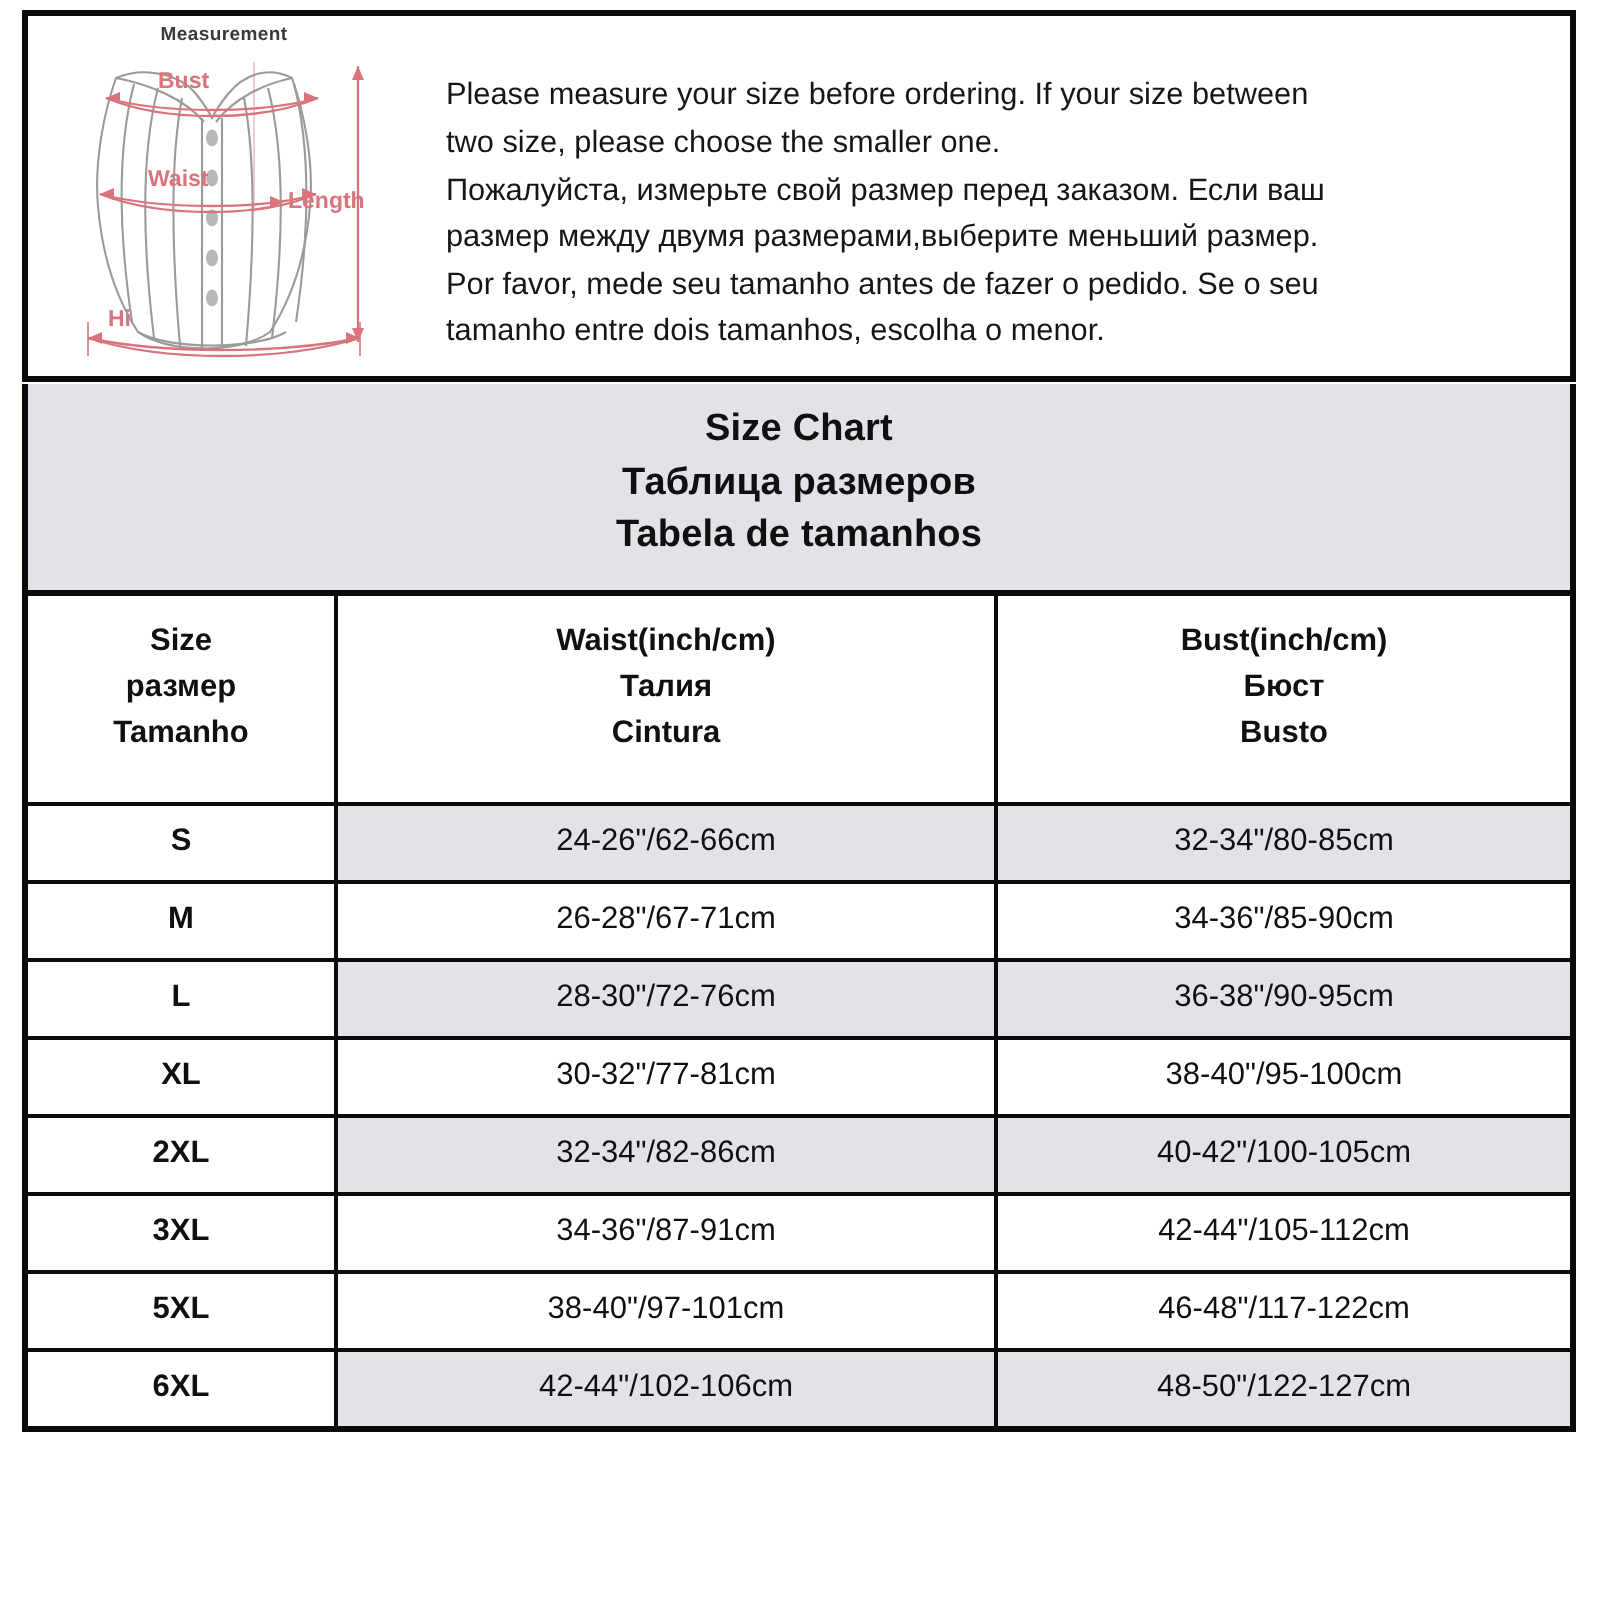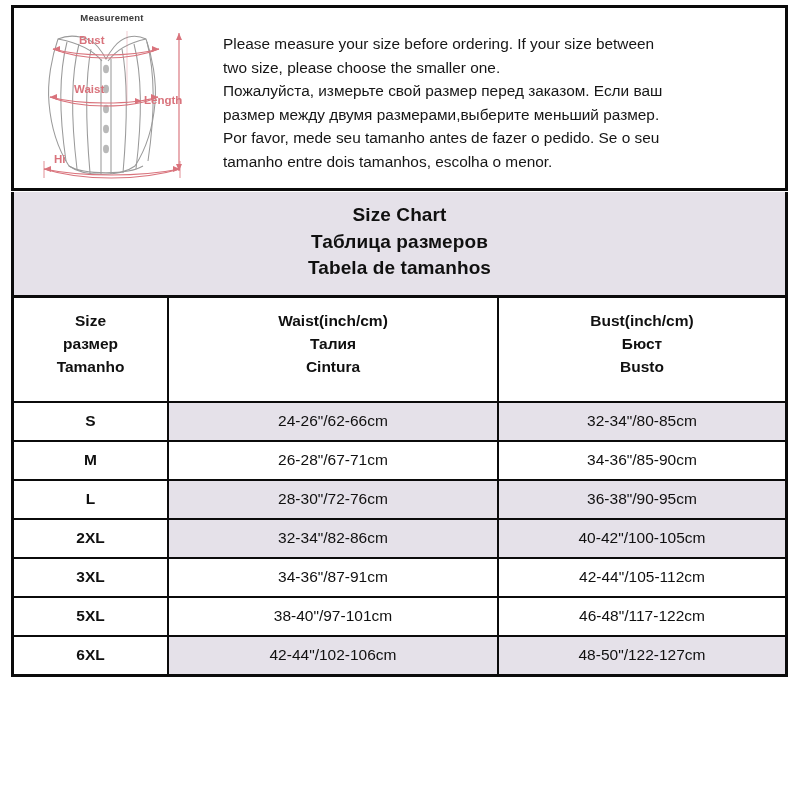--- a/index.html
+++ b/index.html
@@ -63,24 +63,24 @@
     left: 0;
     top: 0;
     width: 180px;
     height: 175px;
   }
 
   
   .notice-cell {
     flex: 1 1 auto;
     box-sizing: border-box;
-    padding: 24px 18px 22px 13px;
+    padding: 24px 18px 10px 13px;
     display: flex;
     flex-direction: column;
-    justify-content: space-between;
+    justify-content: flex-end;
   }
   .notice-line {
     font-size: 15.4px;
     line-height: 23.6px;
     color: #161616;
     white-space: nowrap;
   }
 
   
   .size-table {
@@ -287,20 +287,25 @@
           <tr>
             <td class="size-cell">M</td>
             <td class="meas-cell">26-28"/67-71cm</td>
             <td class="meas-cell">34-36"/85-90cm</td>
           </tr>
           <tr class="shaded">
             <td class="size-cell">L</td>
             <td class="meas-cell">28-30"/72-76cm</td>
             <td class="meas-cell">36-38"/90-95cm</td>
           </tr>
+          <tr>
+            <td class="size-cell">XL</td>
+            <td class="meas-cell">30-32"/77-81cm</td>
+            <td class="meas-cell">38-40"/95-100cm</td>
+          </tr>
           <tr class="shaded">
             <td class="size-cell">2XL</td>
             <td class="meas-cell">32-34"/82-86cm</td>
             <td class="meas-cell">40-42"/100-105cm</td>
           </tr>
           <tr>
             <td class="size-cell">3XL</td>
             <td class="meas-cell">34-36"/87-91cm</td>
             <td class="meas-cell">42-44"/105-112cm</td>
           </tr>

